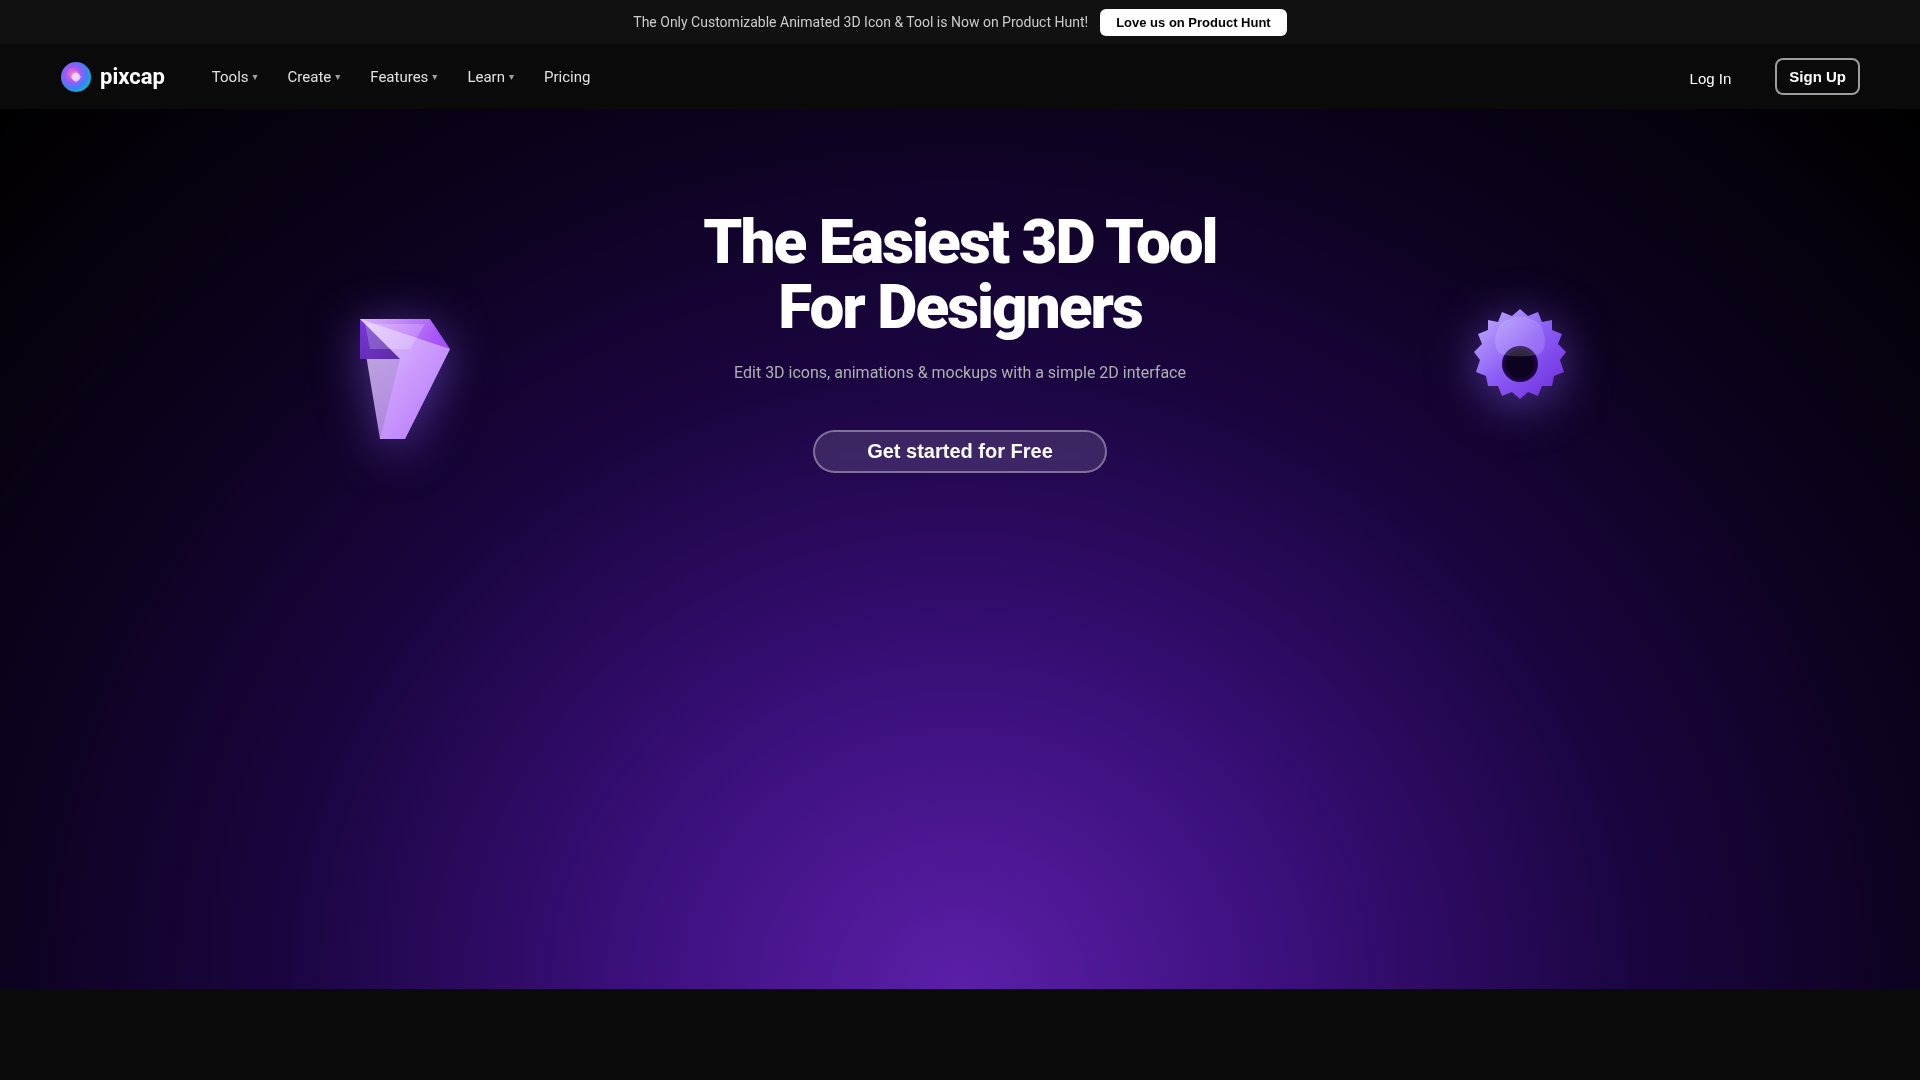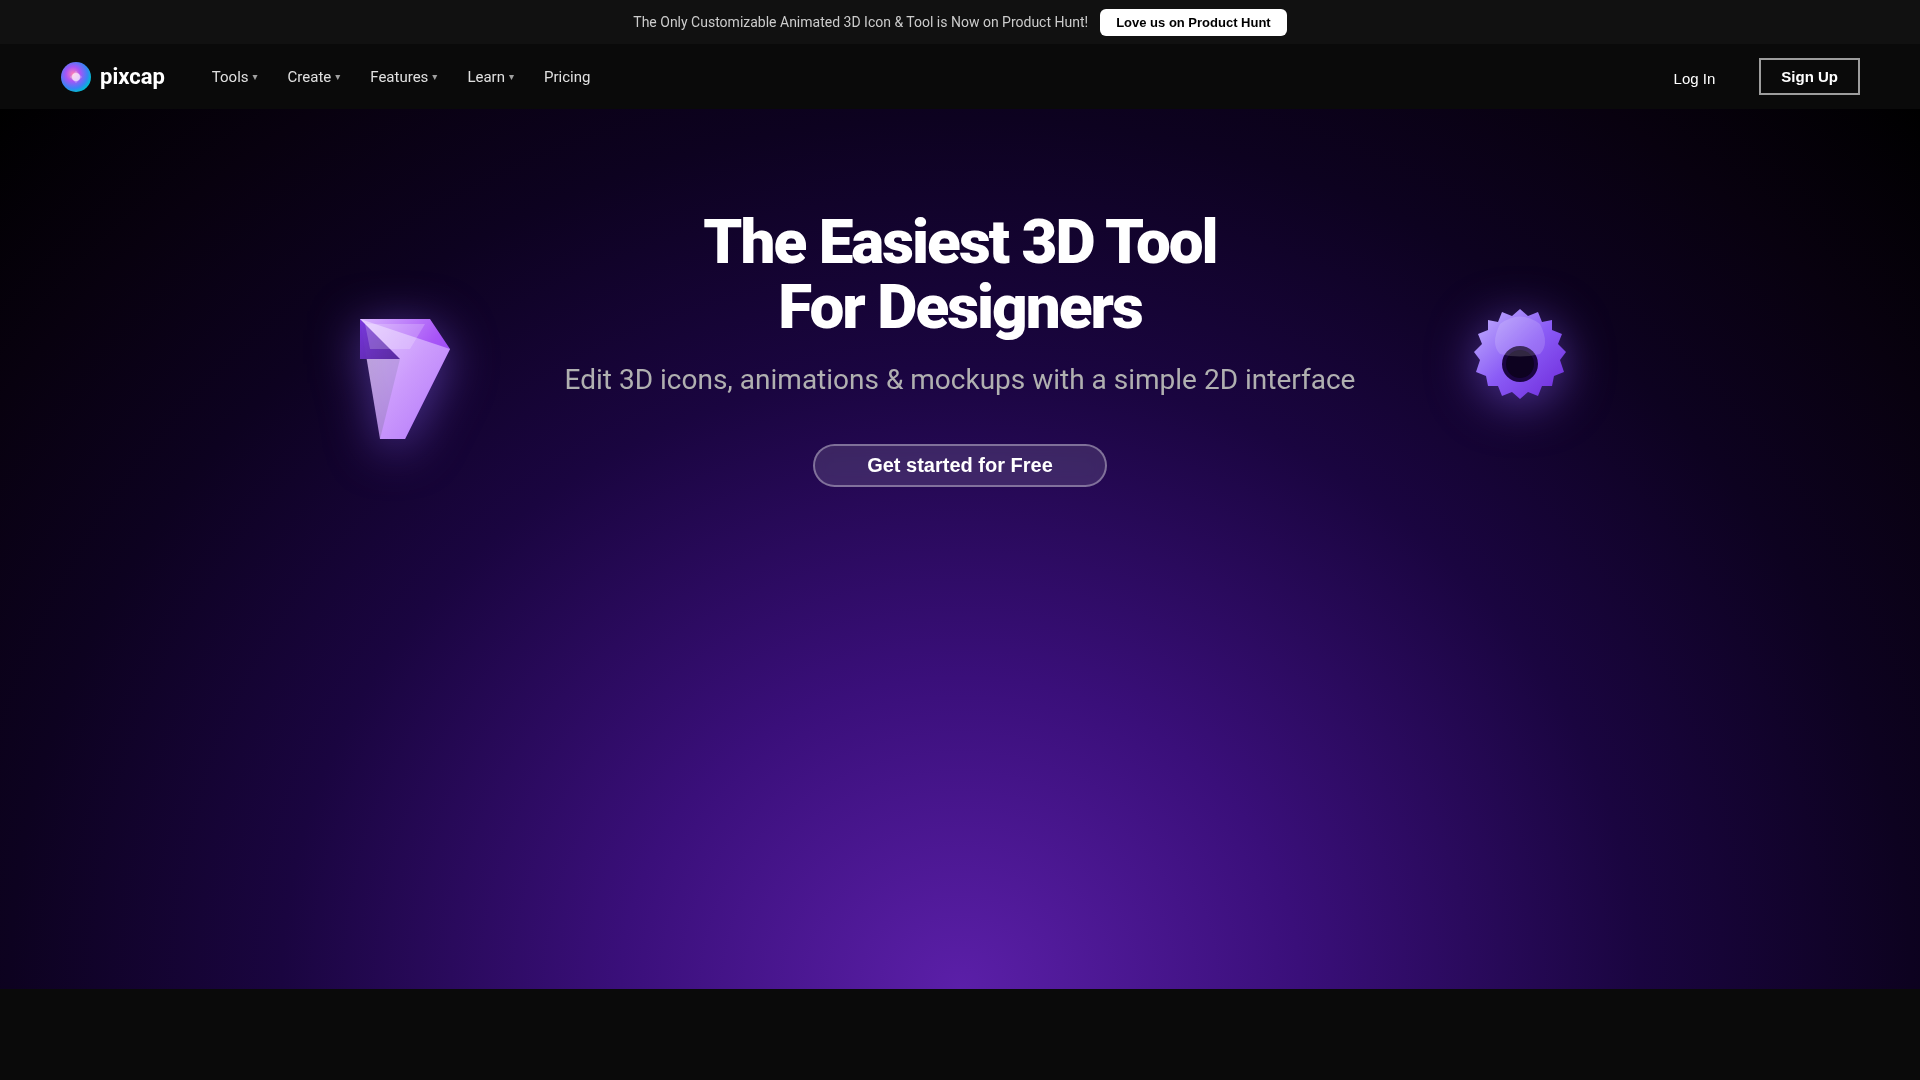--- a/index.html
+++ b/index.html
@@ -115,22 +115,22 @@
       border-radius: 6px;
       background: transparent;
       border: none;
     }
 
     .signup-btn {
       color: #fff;
       font-size: 15px;
       font-weight: 600;
       cursor: pointer;
-      padding: 8px 20px;
-      border-radius: 0;
+      padding: 8px 12px;
+      border-radius: 8px;
       background: transparent;
       border: 2px solid rgba(255,255,255,0.6);
     }
 
     
     .hero {
       position: relative;
       min-height: 880px;
       display: flex;
       flex-direction: column;
@@ -168,21 +168,21 @@
     .hero-title {
       font-size: 62px;
       font-weight: 900;
       line-height: 1.05;
       color: #fff;
       letter-spacing: -2px;
       margin-bottom: 24px;
     }
 
     .hero-subtitle {
-      font-size: 28px;
+      font-size: 16px;
       color: #b0b0b0;
       margin-bottom: 48px;
       font-weight: 400;
     }
 
     .cta-btn {
       background: rgba(255,255,255,0.12);
       border: 2px solid rgba(255,255,255,0.35);
       color: #fff;
       font-size: 20px;

